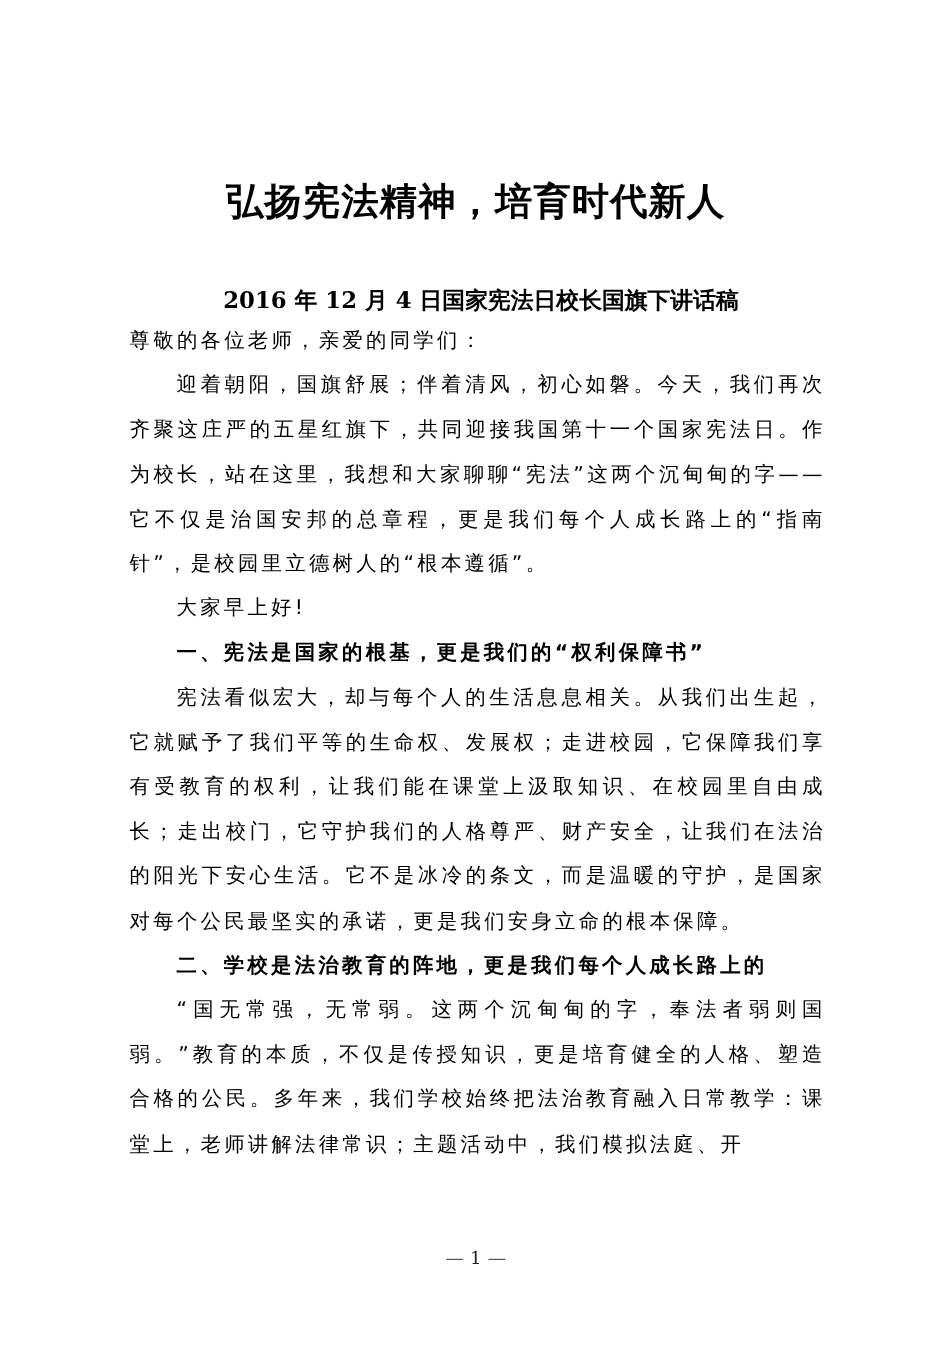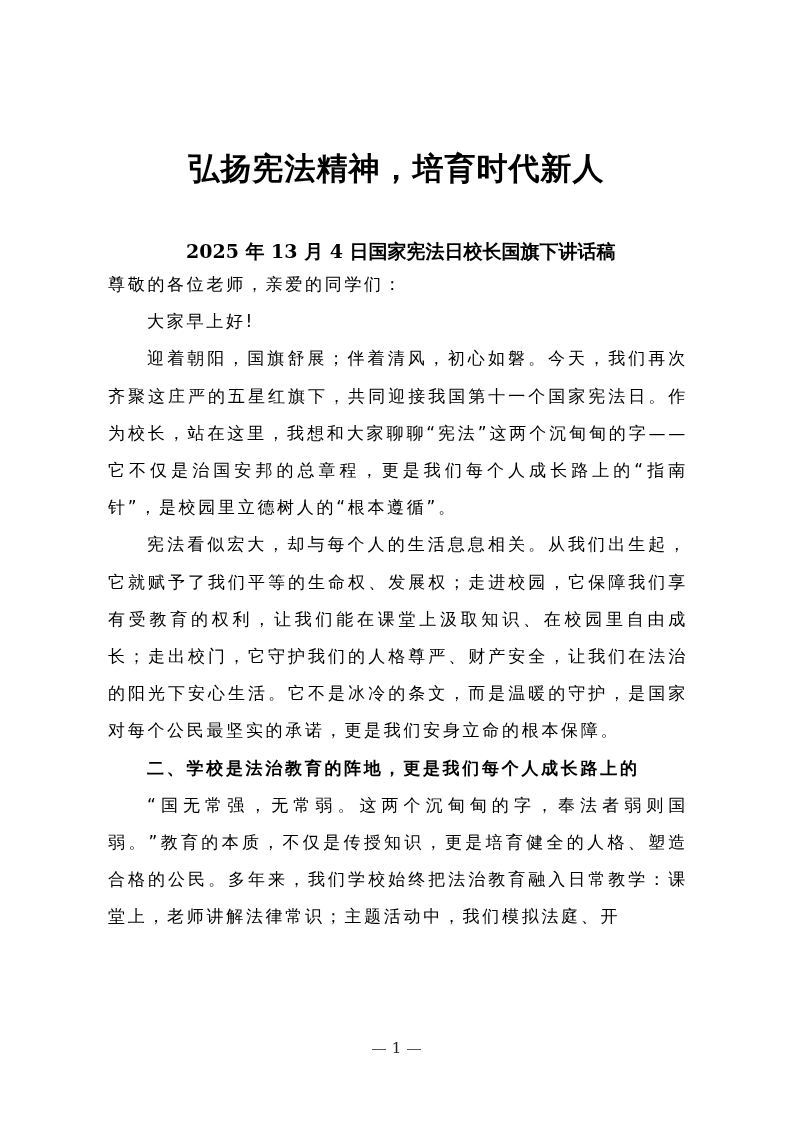--- a/index.html
+++ b/index.html
@@ -86,27 +86,28 @@
       margin: 0 6px;
     }
   </style>
 </head>
 <body>
 
 <div class="page">
 
   <div class="title">弘扬宪法精神，培育时代新人</div>
 
-  <div class="subtitle">2025 年 13 月 4 日国家宪法日校长国旗下讲话稿</div>
+  <div class="subtitle">2016 年 12 月 4 日国家宪法日校长国旗下讲话稿</div>
 
   <div class="body-text">
     <p>尊敬的各位老师，亲爱的同学们：</p>
+    <p class="indent">迎着朝阳，国旗舒展；伴着清风，初心如磐。今天，我们再次齐聚这庄严的五星红旗下，共同迎接我国第十一个国家宪法日。作为校长，站在这里，我想和大家聊聊“宪法”这两个沉甸甸的字——它不仅是治国安邦的总章程，更是我们每个人成长路上的“指南针”，是校园里立德树人的“根本遵循”。</p>
     <p class="indent">大家早上好!</p>
-    <p class="indent">迎着朝阳，国旗舒展；伴着清风，初心如磐。今天，我们再次齐聚这庄严的五星红旗下，共同迎接我国第十一个国家宪法日。作为校长，站在这里，我想和大家聊聊“宪法”这两个沉甸甸的字——它不仅是治国安邦的总章程，更是我们每个人成长路上的“指南针”，是校园里立德树人的“根本遵循”。</p>
 
+    <p class="heading">一、宪法是国家的根基，更是我们的“权利保障书”</p>
     <p class="indent">宪法看似宏大，却与每个人的生活息息相关。从我们出生起，它就赋予了我们平等的生命权、发展权；走进校园，它保障我们享有受教育的权利，让我们能在课堂上汲取知识、在校园里自由成长；走出校门，它守护我们的人格尊严、财产安全，让我们在法治的阳光下安心生活。它不是冰冷的条文，而是温暖的守护，是国家对每个公民最坚实的承诺，更是我们安身立命的根本保障。</p>
 
     <p class="heading">二、学校是法治教育的阵地，更是我们每个人成长路上的</p>
     <p class="indent">“国无常强，无常弱。这两个沉甸甸的字，奉法者弱则国弱。”教育的本质，不仅是传授知识，更是培育健全的人格、塑造合格的公民。多年来，我们学校始终把法治教育融入日常教学：课堂上，老师讲解法律常识；主题活动中，我们模拟法庭、开</p>
   </div>
 
   <div class="footer">
     <span class="dash"></span><span>1</span><span class="dash"></span>
   </div>
 

